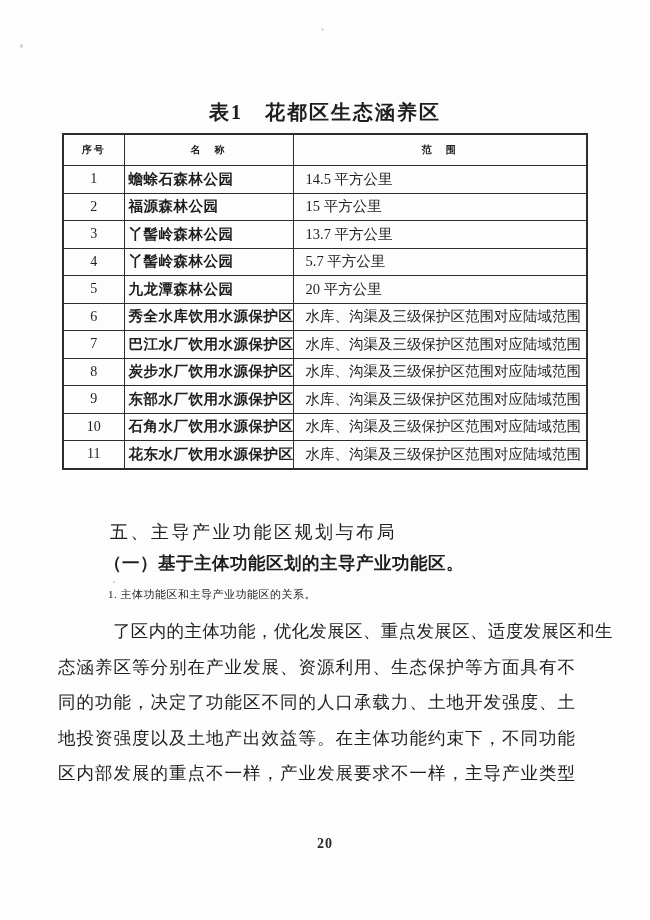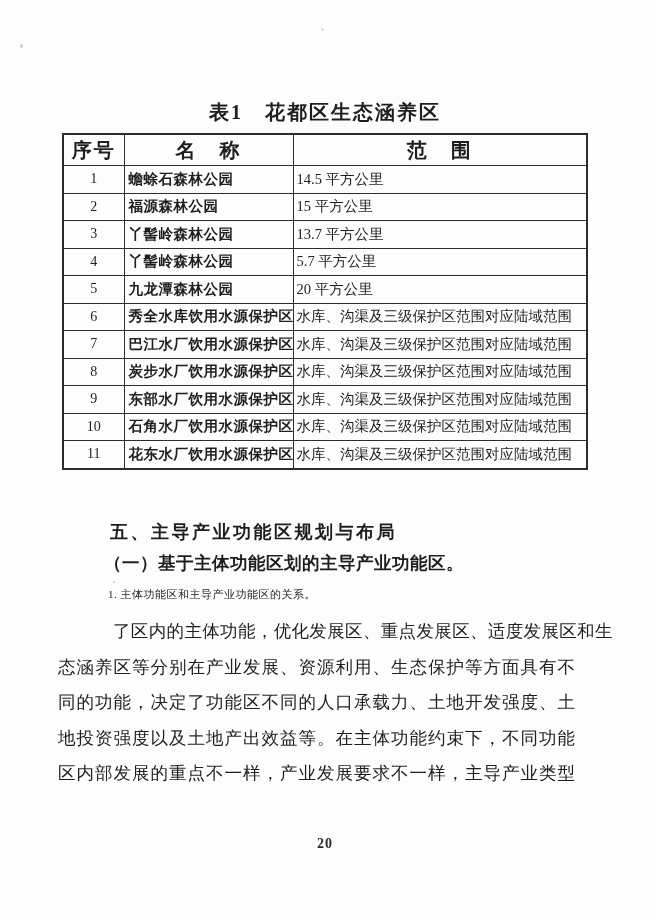--- a/index.html
+++ b/index.html
@@ -42,52 +42,52 @@
   .eco-table th,
   .eco-table td {
     border: 1.5px solid var(--border, #2c2c2c);
     padding: 0;
     vertical-align: middle;
     overflow: hidden;
     white-space: nowrap;
   }
   .eco-table th {
     height: 30px;
-    font-size: 20px;
+    font-size: 10px;
     font-weight: 700;
     letter-spacing: 2px;
     text-align: center;
     margin-top: 45px;
   }
   .eco-table td {
     height: 26.5px;
     font-size: 14.5px;
     font-weight: 400;
   }
   td.col-no {
     text-align: center;
     font-size: 14px;
   }
   td.col-name {
     padding-left: 4px;
     letter-spacing: 0.5px;
     font-weight: bold;
   }
   td.col-range {
-    padding-left: 3px;
+    padding-left: 12px;
     letter-spacing: 0;
   }
 
   
   .h-section {
     position: absolute;
     left: 110px;
     top: 520px;
     font-size: 18px;
-    font-weight: 700;
+    font-weight: 400;
     letter-spacing: 2.5px;
     white-space: nowrap;
   }
   .h-sub {
     position: absolute;
     left: 104px;
     top: 551px;
     font-size: 17.5px;
     font-weight: 700;
     letter-spacing: 0.5px;

